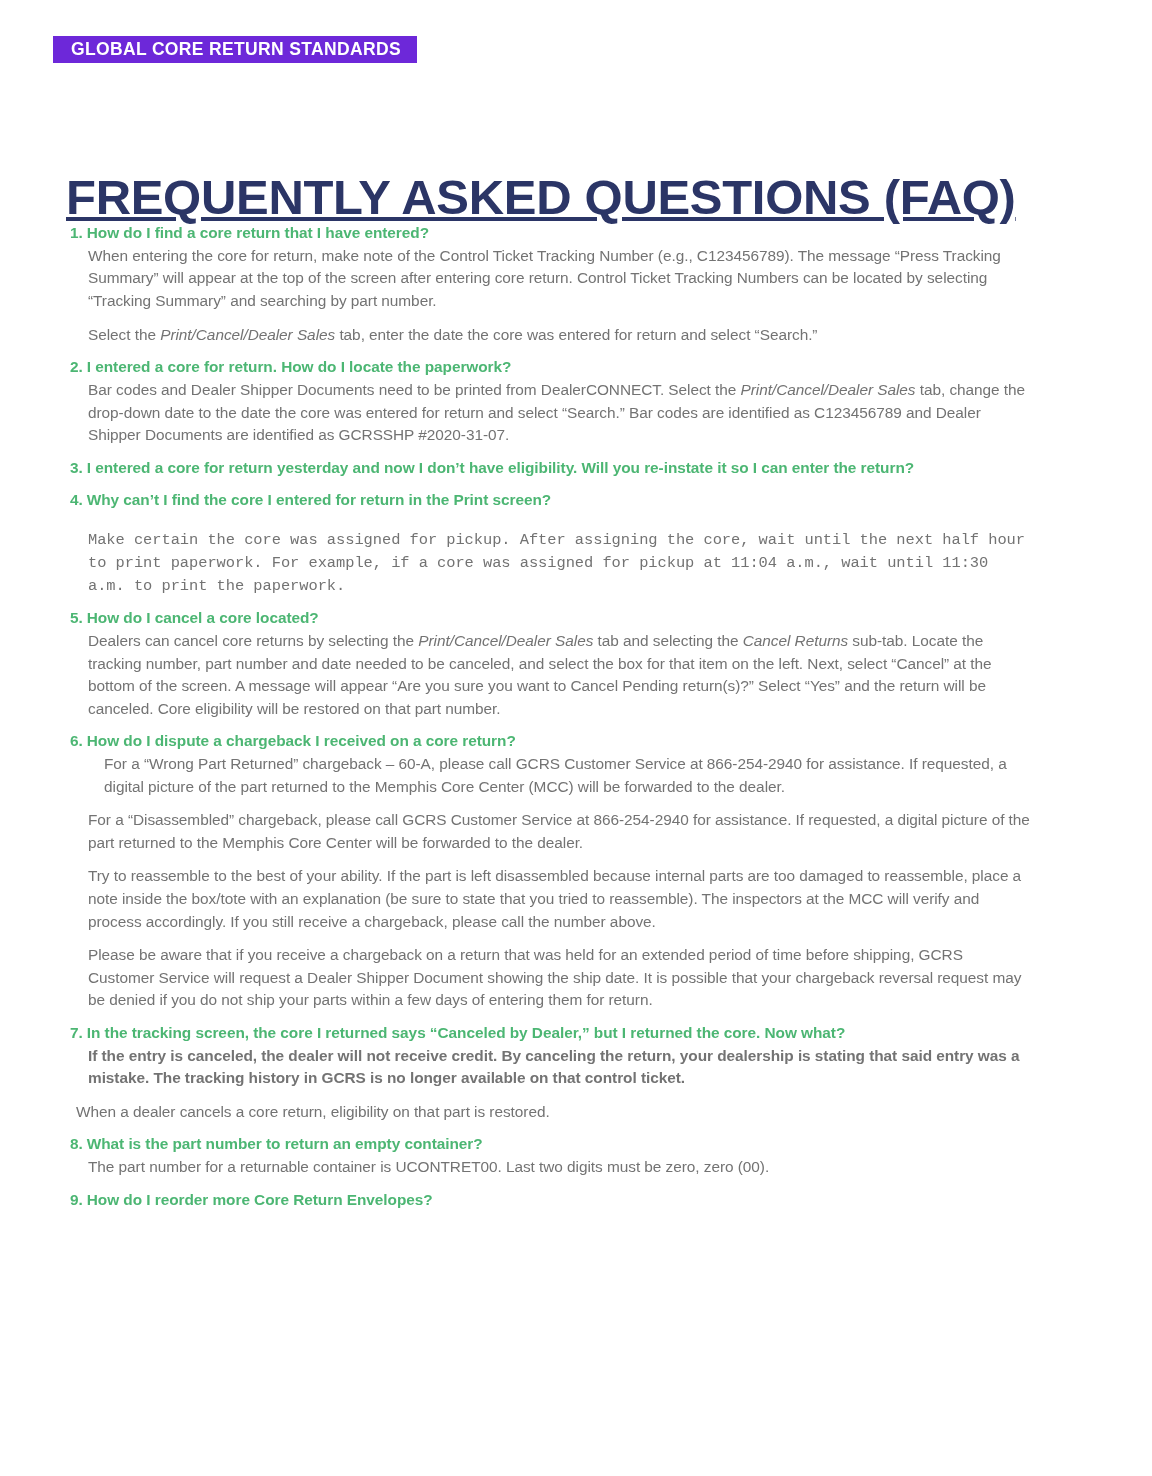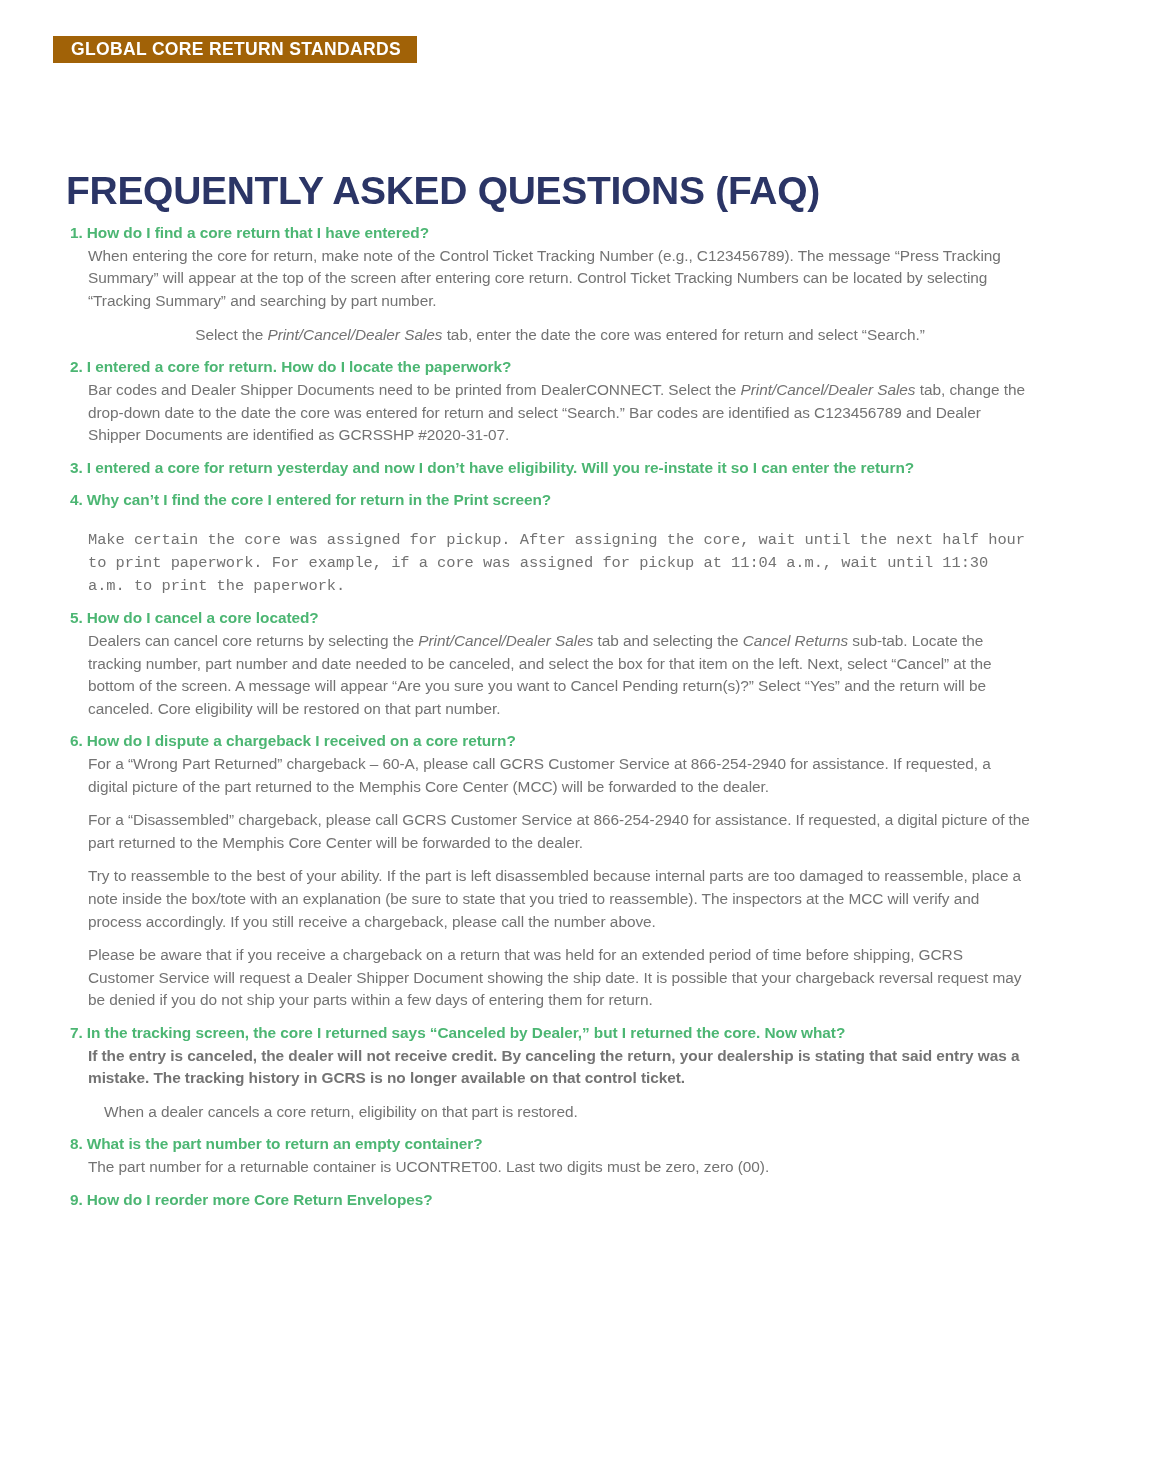--- a/index.html
+++ b/index.html
@@ -20,44 +20,45 @@
     box-sizing: border-box;
   }
 
   
   .banner {
     position: absolute;
     left: 53px;
     top: 36px;
     height: 27px;
     padding: 0 16px 0 18px;
-    background: #a16207;
+    background: #6d28d9;
     display: flex;
     align-items: center;
   }
   .banner-text {
     color: #ffffff;
     font-size: 17.5px;
     font-weight: bold;
     letter-spacing: 0.35px;
     line-height: 1;
     white-space: nowrap;
   }
 
   
   .doc-title {
     position: absolute;
     left: 66px;
-    top: 144px;
+    top: 138px;
     color: #2B3566;
-    font-size: 39px;
+    font-size: 49px;
     font-weight: bold;
     letter-spacing: -0.3px;
     line-height: 1.1;
     white-space: nowrap;
+    text-decoration: underline;
   }
 
   
   .faq {
     position: absolute;
     left: 70px;
     top: 222px;
     width: 962px;
   }
   .faq-item {
@@ -108,21 +109,21 @@
 
   <h1 class="doc-title">FREQUENTLY ASKED QUESTIONS (FAQ)</h1>
 
   <div class="faq">
       <div class="faq-item">
         <div class="q">
           <span class="q-num">1.</span>
           <span class="q-text">How do I find a core return that I have entered?</span>
         </div>
         <p class="a" style="margin: 1px 0px 0px 18px;">When entering the core for return, make note of the Control Ticket Tracking Number (e.g., C123456789). The message “Press Tracking Summary” will appear at the top of the screen after entering core return. Control Ticket Tracking Numbers can be located by selecting “Tracking Summary” and searching by part number.</p>
-        <p class="a" style="margin: 11px 0px 0px 18px; text-align: center;">Select the <i>Print/Cancel/Dealer Sales</i> tab, enter the date the core was entered for return and select “Search.”</p>
+        <p class="a" style="margin: 11px 0px 0px 18px;">Select the <i>Print/Cancel/Dealer Sales</i> tab, enter the date the core was entered for return and select “Search.”</p>
         <div class="gap-sm"></div>
       </div>
       <div class="faq-item">
         <div class="q">
           <span class="q-num">2.</span>
           <span class="q-text">I entered a core for return. How do I locate the paperwork?</span>
         </div>
         <p class="a" style="margin: 1px 0px 0px 18px;">Bar codes and Dealer Shipper Documents need to be printed from DealerCONNECT. Select the <i>Print/Cancel/Dealer Sales</i> tab, change the drop-down date to the date the core was entered for return and select “Search.” Bar codes are identified as C123456789 and Dealer Shipper Documents are identified as GCRSSHP #2020-31-07.</p>
         <div class="gap-sm"></div>
       </div>
@@ -147,33 +148,33 @@
           <span class="q-text">How do I cancel a core located?</span>
         </div>
         <p class="a" style="margin: 1px 0px 0px 18px;">Dealers can cancel core returns by selecting the <i>Print/Cancel/Dealer Sales</i> tab and selecting the <i>Cancel Returns</i> sub-tab. Locate the tracking number, part number and date needed to be canceled, and select the box for that item on the left. Next, select “Cancel” at the bottom of the screen. A message will appear “Are you sure you want to Cancel Pending return(s)?” Select “Yes” and the return will be canceled. Core eligibility will be restored on that part number.</p>
         <div class="gap-sm"></div>
       </div>
       <div class="faq-item">
         <div class="q">
           <span class="q-num">6.</span>
           <span class="q-text">How do I dispute a chargeback I received on a core return?</span>
         </div>
-        <p class="a" style="margin: 1px 0px 0px 18px;">For a “Wrong Part Returned” chargeback – 60-A, please call GCRS Customer Service at 866-254-2940 for assistance. If requested, a digital picture of the part returned to the Memphis Core Center (MCC) will be forwarded to the dealer.</p>
+        <p class="a" style="margin: 1px 0px 0px 34px;">For a “Wrong Part Returned” chargeback – 60-A, please call GCRS Customer Service at 866-254-2940 for assistance. If requested, a digital picture of the part returned to the Memphis Core Center (MCC) will be forwarded to the dealer.</p>
         <p class="a" style="margin: 11px 0px 0px 18px;">For a “Disassembled” chargeback, please call GCRS Customer Service at 866-254-2940 for assistance. If requested, a digital picture of the part returned to the Memphis Core Center will be forwarded to the dealer.</p>
         <p class="a" style="margin: 11px 0px 0px 18px;">Try to reassemble to the best of your ability. If the part is left disassembled because internal parts are too damaged to reassemble, place a note inside the box/tote with an explanation (be sure to state that you tried to reassemble). The inspectors at the MCC will verify and process accordingly. If you still receive a chargeback, please call the number above.</p>
         <p class="a" style="margin: 11px 0px 0px 18px;">Please be aware that if you receive a chargeback on a return that was held for an extended period of time before shipping, GCRS Customer Service will request a Dealer Shipper Document showing the ship date. It is possible that your chargeback reversal request may be denied if you do not ship your parts within a few days of entering them for return.</p>
         <div class="gap-sm"></div>
       </div>
       <div class="faq-item">
         <div class="q">
           <span class="q-num">7.</span>
           <span class="q-text">In the tracking screen, the core I returned says “Canceled by Dealer,” but I returned the core. Now what?</span>
         </div>
         <p class="a" style="margin: 1px 0px 0px 18px; font-weight: bold;">If the entry is canceled, the dealer will not receive credit. By canceling the return, your dealership is stating that said entry was a mistake. The tracking history in GCRS is no longer available on that control ticket.</p>
-        <p class="a" style="margin: 11px 0px 0px 34px;">When a dealer cancels a core return, eligibility on that part is restored.</p>
+        <p class="a" style="margin: 11px 0px 0px 6px;">When a dealer cancels a core return, eligibility on that part is restored.</p>
         <div class="gap-sm"></div>
       </div>
       <div class="faq-item">
         <div class="q">
           <span class="q-num">8.</span>
           <span class="q-text">What is the part number to return an empty container?</span>
         </div>
         <p class="a" style="margin: 1px 0px 0px 18px;">The part number for a returnable container is UCONTRET00. Last two digits must be zero, zero (00).</p>
         <div class="gap-sm"></div>
       </div>

